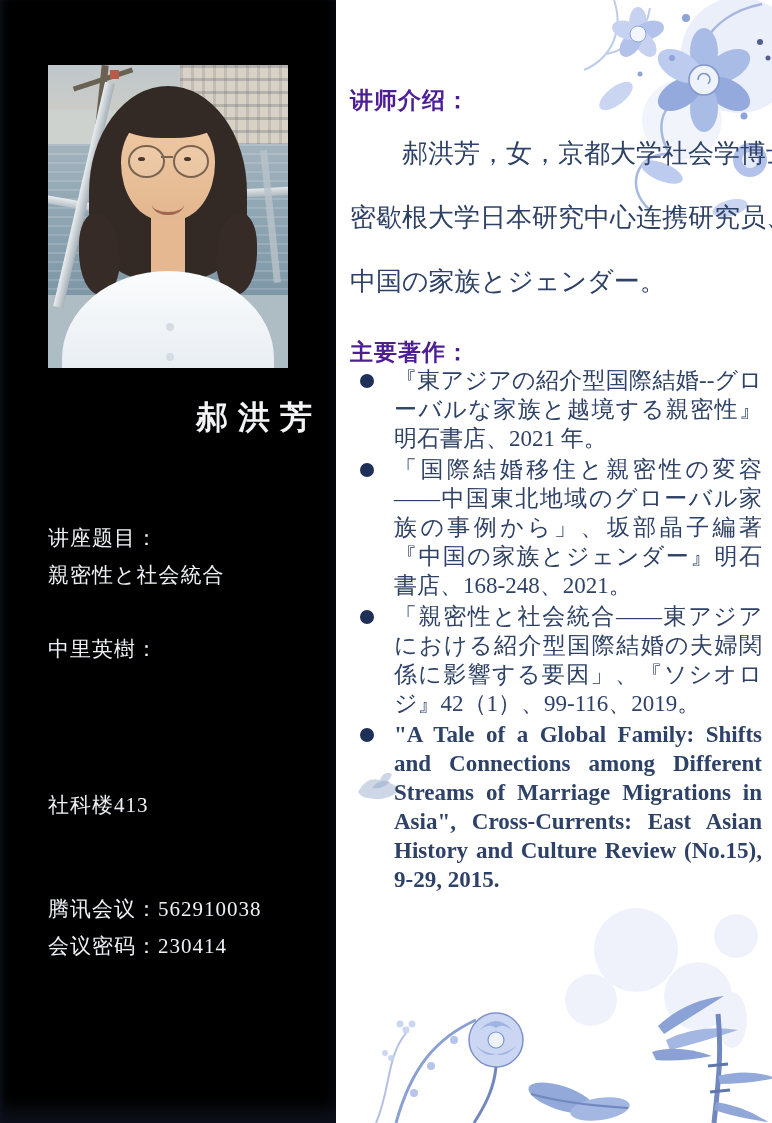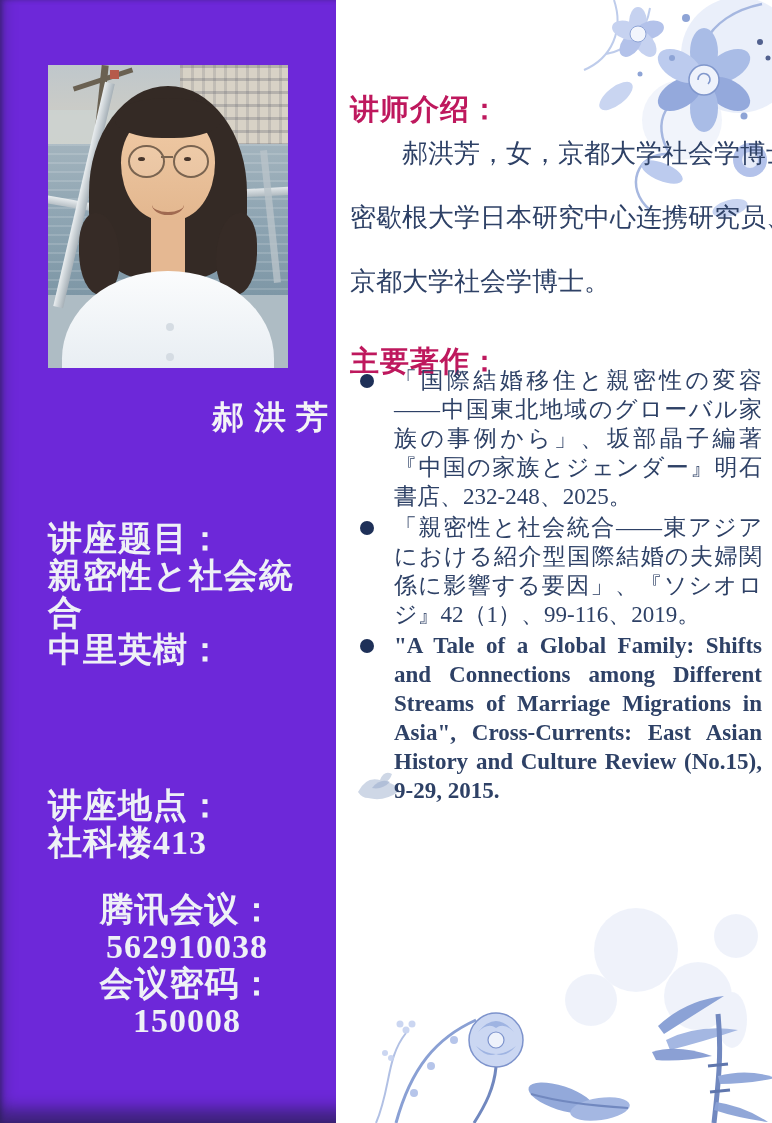--- a/index.html
+++ b/index.html
@@ -5,23 +5,22 @@
   html,body { margin:0; padding:0; background:#e8e8e8; }
   .poster {
     position:relative; width:772px; height:1123px; margin:0 auto;
     background:#ffffff; overflow:hidden;
     font-family:"Liberation Serif","DejaVu Serif",serif;
   }
 
   
   .left-panel {
     position:absolute; left:0; top:0; width:336px; height:1123px;
-    background:#6d28d9;
+    background:#000000;
     box-shadow: inset 0 -14px 16px rgba(23,29,48,.55), inset 2px 0 4px rgba(23,29,48,.35);
-    padding-left: 16px;
   }
   .photo {
     position:absolute; left:48px; top:65px; width:240px; height:303px;
     overflow:hidden; background:#aebcc4;
   }
   .photo * { position:absolute; }
   .ph-sky   { left:0; top:0; right:0; height:26%; background:linear-gradient(180deg,#bfc7cb,#d3cfc4); }
   .ph-bldg1 { left:55%; top:0; width:45%; height:26%; background:#d8d2c6;
               background-image:repeating-linear-gradient(180deg, rgba(90,92,104,.28) 0 3px, transparent 3px 13px),
                                repeating-linear-gradient(90deg, rgba(90,92,104,.18) 0 3px, transparent 3px 11px); }
@@ -61,32 +60,32 @@
   .ph-lock.r{ right:13%; border-radius:60% 40% 55% 45%; }
   .ph-btn   { left:49%; width:8px; height:8px; background:#d5dce3; border-radius:50%; }
   .ph-btn.b1{ top:85%; } .ph-btn.b2{ top:95%; }
 
   .speaker-name {
     position:absolute; top:396px; right:24px;
     color:#f3f4f6; font-size:32px; font-weight:bold; letter-spacing:10px; margin-right:-10px;
     white-space:nowrap;
   }
   .info-sec { position:absolute; left:48px; width:278px; color:#eef1f6;
-              font-size:34px; font-weight:bold; line-height:37px; letter-spacing:1px; }
-  .sec-1 { top:520px; } .sec-2 { top:631px; } .sec-3 { top:787px; } .sec-4 { top:891px;text-align:center; }
+              font-size:21px; font-weight:normal; line-height:37px; letter-spacing:1px; }
+  .sec-1 { top:520px; } .sec-2 { top:631px; } .sec-3 { top:787px; } .sec-4 { top:891px; }
 
   
   .right-panel { position:absolute; left:336px; top:0; width:436px; height:1123px; background:#ffffff; }
   .deco { position:absolute; z-index:0; pointer-events:none; }
   .deco-corner { top:0; right:0; }
   .deco-bird   { top:766px; left:18px; }
   .deco-bottom { bottom:0; left:0; }
   .intro-heading, .works-heading {
     position:absolute; left:14px; z-index:1;
-    color:#be185d; font-size:29px; font-weight:bold; letter-spacing:1px;
+    color:#4c1d95; font-size:23px; font-weight:bold; letter-spacing:1px;
   }
   .intro-heading { top:66px; }
   .works-heading { top:318px; }
   .intro { position:absolute; left:14px; top:122px; width:414px; z-index:1;
            color:#2e4166; font-size:26px; }
   .intro-line { line-height:64px; white-space:nowrap; }
   .intro-line.first { text-indent:2em; }
 
   .works-list { position:absolute; left:22px; top:366px; width:404px; z-index:1;
                 margin:0; padding:0; list-style:none;
@@ -138,27 +137,26 @@
     <div class="info-sec sec-1">
       <div>讲座题目：</div>
       <div>親密性と社会統合</div>
     </div>
 
     <div class="info-sec sec-2">
       <div>中里英樹：</div>
     </div>
 
     <div class="info-sec sec-3">
-      <div>讲座地点：</div>
       <div>社科楼413</div>
     </div>
 
     <div class="info-sec sec-4">
       <div>腾讯会议：562910038</div>
-      <div>会议密码：150008</div>
+      <div>会议密码：230414</div>
     </div>
   </aside>
 
   <main class="right-panel">
 
     <svg class="deco deco-corner" width="218" height="225" viewBox="0 0 218 225" xmlns="http://www.w3.org/2000/svg">
       <circle cx="185" cy="55" r="58" fill="#dfe6f7" opacity=".65"></circle>
       <circle cx="128" cy="120" r="40" fill="#e7ecf9" opacity=".6"></circle>
       <path d="M208,4 C150,16 132,62 152,98 C112,88 96,124 116,154 C82,152 70,188 96,210" fill="none" stroke="#9db0dd" stroke-width="2.5" opacity=".9"></path>
       <path d="M60,0 C70,30 58,58 30,70 M96,8 C92,34 74,50 52,54" fill="none" stroke="#aebfe6" stroke-width="2" opacity=".8"></path>
@@ -239,24 +237,25 @@
         <path d="M60,50 Q90,42 118,52 Q88,58 62,58 Z" fill="#93a9da"></path>
         <path d="M58,76 Q86,80 110,96 Q80,92 56,84 Z" fill="#8ba2d6" opacity=".95"></path>
       </g>
     </svg>
 
     <h2 class="intro-heading">讲师介绍：</h2>
 
     <div class="intro">
       <div class="intro-line first">郝洪芳，女，京都大学社会学博士，</div>
       <div class="intro-line">密歇根大学日本研究中心连携研究员、</div>
-      <div class="intro-line">京都大学社会学博士。</div>
+      <div class="intro-line">中国の家族とジェンダー。</div>
     </div>
 
     <h2 class="works-heading">主要著作：</h2>
 
     <ul class="works-list">
-      <li>「国際結婚移住と親密性の変容——中国東北地域のグローバル家族の事例から」、坂部晶子編著『中国の家族とジェンダー』明石書店、232-248、2025。</li>
+      <li>『東アジアの紹介型国際結婚--グローバルな家族と越境する親密性』明石書店、2021 年。</li>
+      <li>「国際結婚移住と親密性の変容——中国東北地域のグローバル家族の事例から」、坂部晶子編著『中国の家族とジェンダー』明石書店、168-248、2021。</li>
       <li>「親密性と社会統合——東アジアにおける紹介型国際結婚の夫婦関係に影響する要因」、『ソシオロジ』42（1）、99-116、2019。</li>
       <li class="en">"A Tale of a Global Family: Shifts and Connections among Different Streams of Marriage Migrations in Asia", Cross-Currents: East Asian History and Culture Review (No.15), 9-29, 2015.</li>
     </ul>
   </main>
 </div>
 
 </body></html>

